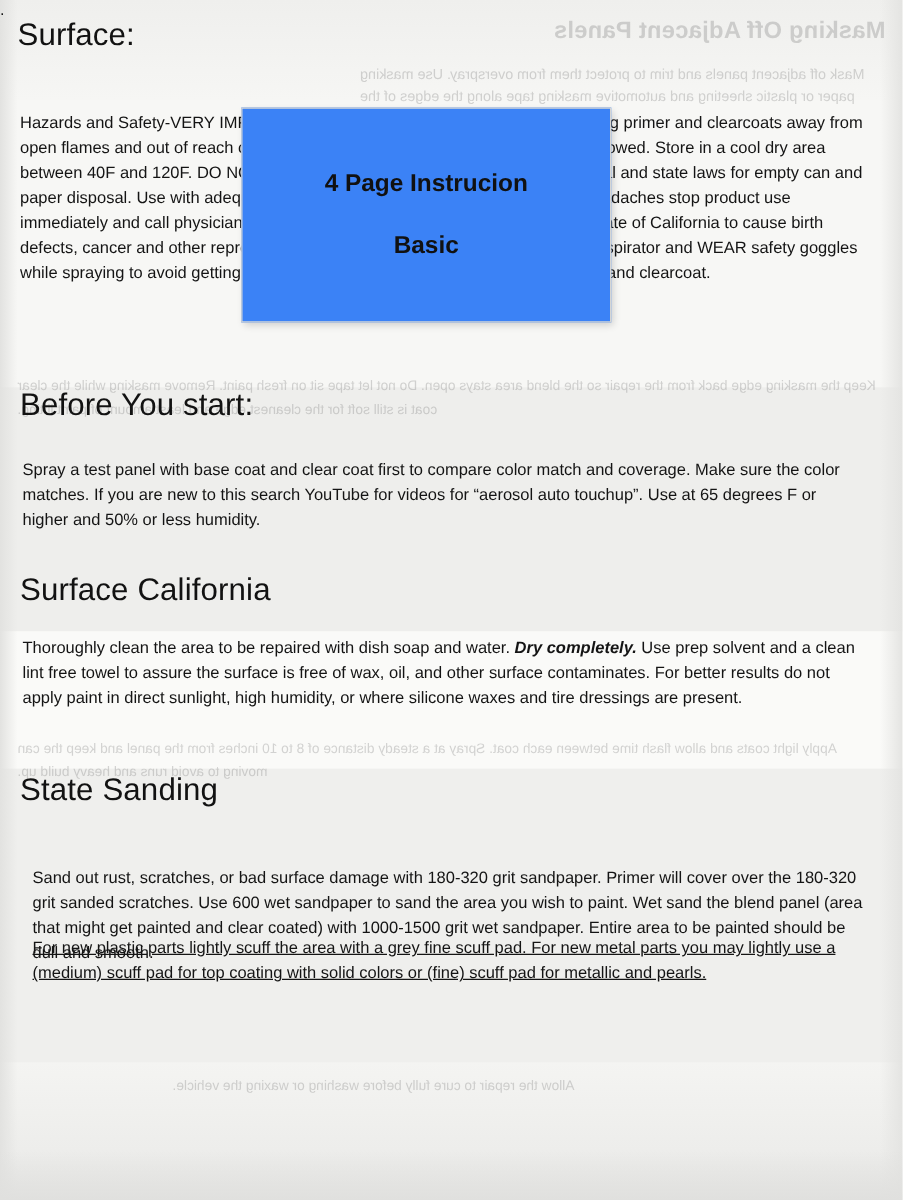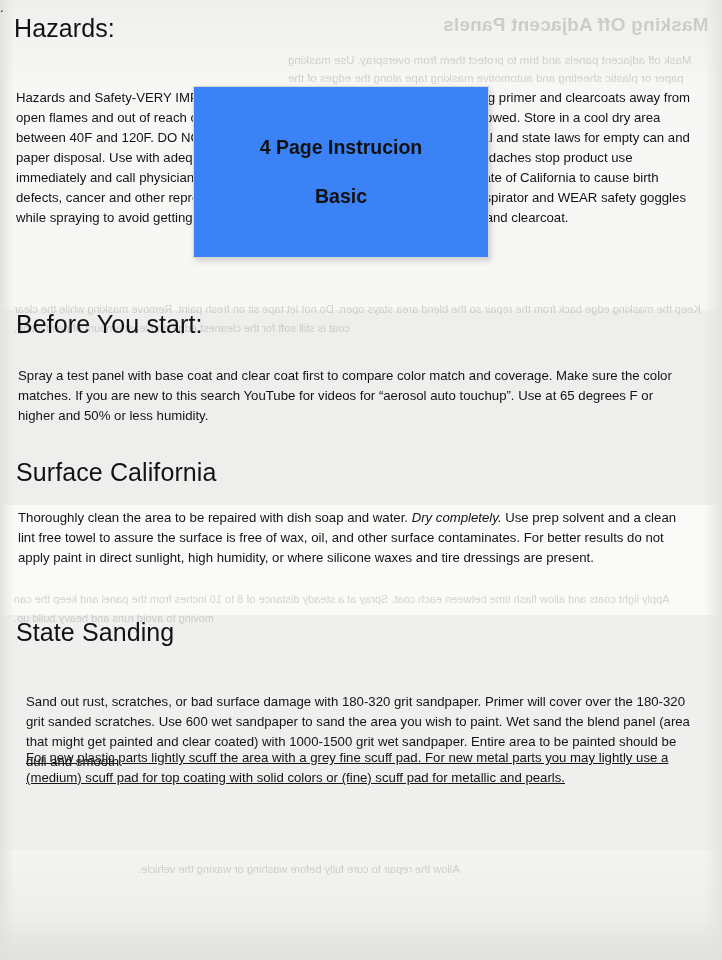--- a/index.html
+++ b/index.html
@@ -121,21 +121,21 @@
   #warning-body    { left: 16px; top: 88px; width: 676px; }
   #before-heading  { left: 16px; top: 310px; }
   #before-dot      { left: 20px; top: 352px; font-size: 13px; color: #141414; }
   #before-body     { left: 18px; top: 366px; width: 672px; }
   #surface-heading { left: 16px; top: 458px; }
   #surface-body    { left: 18px; top: 508px; width: 672px; }
   #sanding-heading { left: 16px; top: 618px; }
   #sanding-body    { left: 26px; top: 692px; width: 668px; }
   #sanding-body2   { left: 26px; top: 748px; width: 650px; text-decoration: underline; }
 
-  .ital { font-style: italic; }
+  .ital { font-style: italic; font-weight: bold; }
 
   
   #label-card {
     position: absolute;
     left: 193px;
     top: 86px;
     width: 294px;
     height: 170px;
     background: #3b82f6;
     border: 1px solid #d6d6d4;
@@ -171,21 +171,21 @@
   <div class="edge-bottom"></div>
 
   <div class="bleed" id="bleed-title">Masking Off Adjacent Panels</div>
   <div class="bleed" id="bleed-intro">Mask off adjacent panels and trim to protect them from overspray. Use masking paper or plastic sheeting and automotive masking tape along the edges of the repair area.</div>
   <div class="bleed" id="bleed-mid">Keep the masking edge back from the repair so the blend area stays open. Do not let tape sit on fresh paint. Remove masking while the clear coat is still soft for the cleanest edge and least amount of paint lifting.</div>
   <div class="bleed" id="bleed-low">Apply light coats and allow flash time between each coat. Spray at a steady distance of 8 to 10 inches from the panel and keep the can moving to avoid runs and heavy build up.</div>
   <div class="bleed" id="bleed-foot">Allow the repair to cure fully before washing or waxing the vehicle.</div>
 
   <div class="doc">
 
-    <div class="heading" id="warning-heading">Hazards:</div>
+    <div class="heading" id="warning-heading">Surface:</div>
     <div class="body-text" id="warning-body">Hazards and Safety-VERY IMPORTANT. Keep all aerosol touch-up paint including primer and clearcoats away from open flames and out of reach of children. Call a physician IMMEDIATELY if swallowed. Store in a cool dry area between 40F and 120F. DO NOT STORE IN CAR and avoid freezing. Check local and state laws for empty can and paper disposal. Use with adequate ventilation. If you feel dizzy or experience headaches stop product use immediately and call physician. This product contains chemicals known to the State of California to cause birth defects, cancer and other reproductive harm. WEAR an approved active paint respirator and WEAR safety goggles while spraying to avoid getting paint in your eyes. This includes the primer, paint and clearcoat.</div>
 
     <div class="heading" id="before-heading">Before You start:</div>
     <div id="before-dot">.</div>
     <div class="body-text" id="before-body">Spray a test panel with base coat and clear coat first to compare color match and coverage. Make sure the color matches.  If you are new to this search YouTube for videos for “aerosol auto touchup”.  Use at 65 degrees F or higher and 50% or less humidity.</div>
 
     <div class="heading" id="surface-heading">Surface California</div>
     <div class="body-text" id="surface-body"><span>Thoroughly clean the area to be repaired with dish soap and water.  </span><span class="ital">Dry completely.</span><span> Use prep solvent and a clean lint free towel to assure the surface is free of wax, oil, and other surface contaminates. For better results do not apply paint in direct sunlight, high humidity, or where silicone waxes and tire dressings are present.</span></div>
 
     <div class="heading" id="sanding-heading">State Sanding</div>

